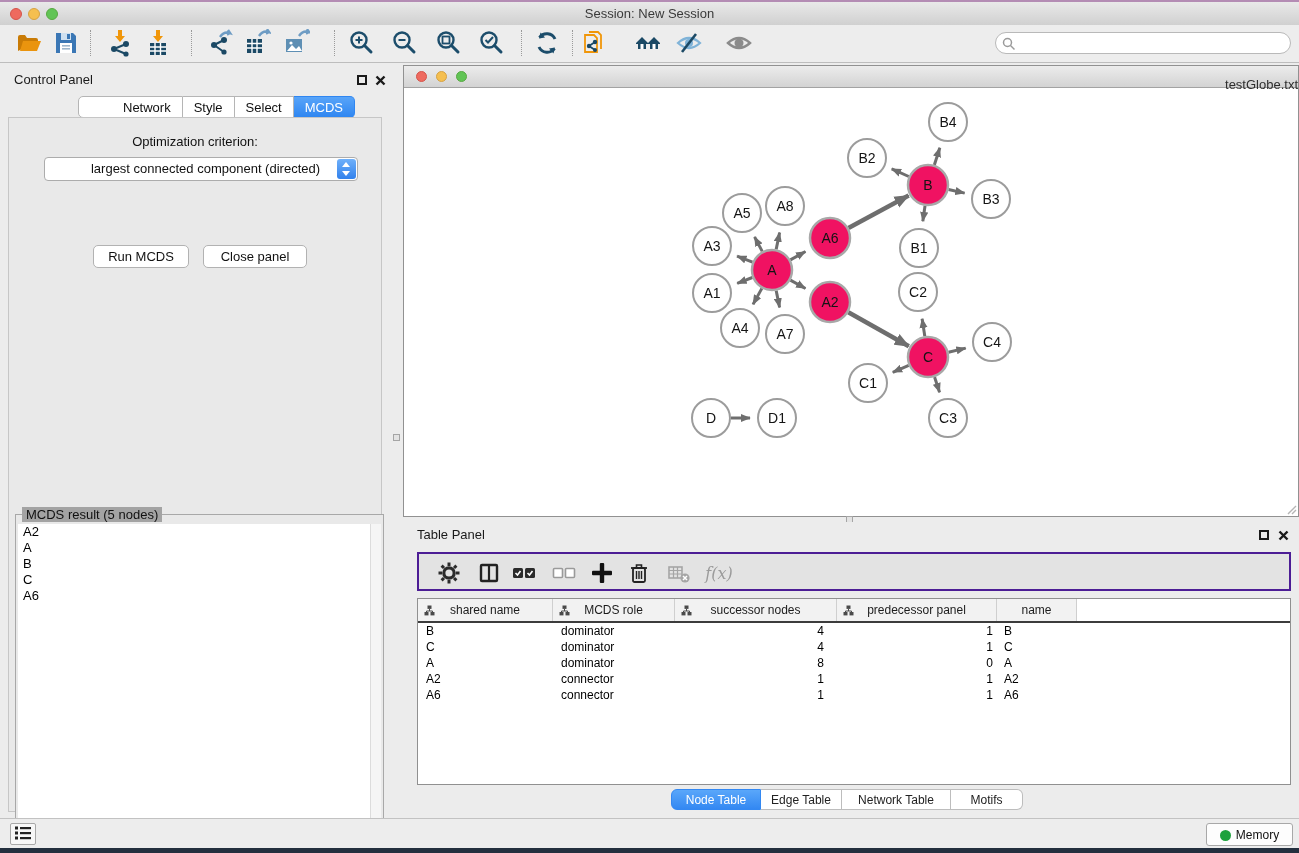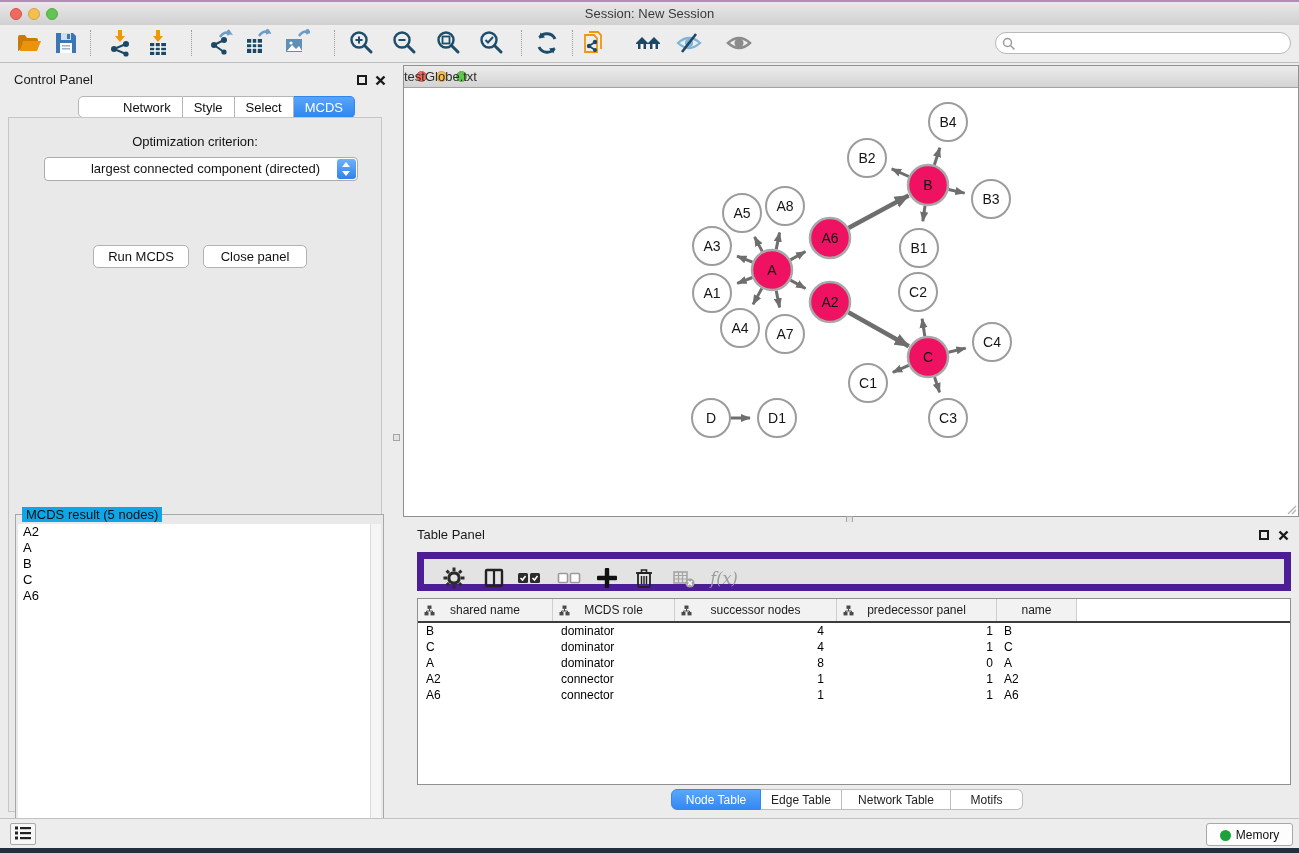--- a/index.html
+++ b/index.html
@@ -32,40 +32,40 @@
   .cp-content{position:absolute;left:8px;top:54px;width:374px;height:695px;background:#e9e9e9;border:1px solid #c6c6c6;box-sizing:border-box;}
   .opt-label{position:absolute;left:0;top:16px;width:100%;text-align:center;font-size:13px;color:#111;}
   .select{position:absolute;left:35px;top:39px;width:314px;height:24px;background:#fff;border:1px solid #acacac;border-radius:4px;box-sizing:border-box;cursor:pointer;text-align:center;}
   .select .val{display:block;line-height:22px;padding-left:9px;font-size:13px;color:#111;white-space:nowrap;overflow:hidden;}
   .stepper{position:absolute;right:1px;top:1px;width:19px;height:20px;border-radius:3px;background:linear-gradient(#6fb0fa,#3181ec);}
   .stepper i{position:absolute;left:5px;width:0;height:0;border-left:4.5px solid transparent;border-right:4.5px solid transparent;}
   .stepper .up{top:3px;border-bottom:5px solid #fff;}
   .stepper .dn{bottom:3px;border-top:5px solid #fff;}
   .btn{position:absolute;height:23px;background:#fff;border:1px solid #b2b2b2;border-radius:5px;font-size:13px;color:#111;cursor:pointer;font-family:"Liberation Sans",sans-serif;}
   .fieldset{position:absolute;left:6px;top:396px;width:369px;height:338px;border:1px solid #a8a8a8;background:#e9e9e9;box-sizing:border-box;}
-  .fieldset .legend{position:absolute;left:6px;top:-8px;background:#0ea5e9;padding:0 4px;font-size:13px;color:#111;}
+  .fieldset .legend{position:absolute;left:6px;top:-8px;background:#a3a3a3;padding:0 4px;font-size:13px;color:#111;}
   .result-list{position:absolute;left:2px;top:9px;width:352px;height:325px;background:#fff;overflow:hidden;}
   .result-item{font-size:13px;line-height:16px;padding-left:5px;color:#000;cursor:default;}
   .result-scroll{position:absolute;right:2px;top:9px;width:11px;height:325px;background:#f5f5f5;border-left:1px solid #dcdcdc;box-sizing:border-box;}
   
   .v-divider{position:absolute;left:390px;top:63px;width:13px;height:755px;background:#ececec;cursor:col-resize;}
   .h-divider{position:absolute;left:403px;top:517px;width:896px;height:5px;background:#ececec;cursor:row-resize;}
   .grip{position:absolute;width:7px;height:7px;background:#e3e3e3;border:1px solid #a5a5a5;box-sizing:border-box;}
   
   .net-window{position:absolute;left:403px;top:65px;width:896px;height:452px;border:1px solid #919191;background:#fff;box-sizing:border-box;}
   .net-titlebar{position:absolute;left:0;top:0;width:100%;height:22px;background:linear-gradient(#ececec,#d3d3d3);border-bottom:1px solid #a3a3a3;box-sizing:border-box;}
   .net-titlebar .nlight{position:absolute;top:5px;width:11px;height:11px;border-radius:50%;box-sizing:border-box;}
-  .net-titlebar .title{position:absolute;left:0;top:3px;width:100%;text-align:left;font-size:13px;color:#2e2e2e;}
+  .net-titlebar .title{position:absolute;left:0;top:11px;width:100%;text-align:right;font-size:13px;color:#2e2e2e;}
   #net-svg{position:absolute;left:0;top:22px;}
   #net-svg text{font-family:"Liberation Sans",sans-serif;font-size:14px;}
   .resize-grip{position:absolute;right:1px;bottom:1px;}
   
   .table-panel{position:absolute;left:403px;top:522px;width:896px;height:296px;background:#ececec;}
   .tp-title{position:absolute;left:14px;top:5px;font-size:13px;color:#1a1a1a;}
-  .tp-toolbar{position:absolute;left:14px;top:30px;width:874px;height:39px;background:#e3e3e3;border:7px solid #4c1d95;box-sizing:border-box;}
+  .tp-toolbar{position:absolute;left:14px;top:30px;width:874px;height:39px;background:#e3e3e3;border:2px solid #4c1d95;box-sizing:border-box;}
   .tpb{position:absolute;top:6px;width:26px;height:26px;background:none;border:none;padding:0;cursor:pointer;}
   .fx{font-family:"DejaVu Serif",serif;font-style:italic;font-size:16px;color:#9b9b9b;}
   .dtable{position:absolute;left:14px;top:76px;width:874px;height:187px;background:#fff;border:1px solid #909090;box-sizing:border-box;overflow:hidden;}
   .thead{display:flex;height:22px;border-bottom:2px solid #3c3c3c;}
   .th{position:relative;background:#f2f2f2;border-right:1px solid #cfcfcf;box-sizing:border-box;display:flex;align-items:center;justify-content:center;font-size:12px;color:#1c1c1c;cursor:pointer;}
   .th svg{position:absolute;left:6px;top:6px;}
   .trow{display:flex;height:16px;align-items:center;cursor:default;}
   .td{box-sizing:border-box;font-size:12px;color:#000;white-space:nowrap;overflow:hidden;}
   .c0{width:135px;padding-left:8px;}
   .c1{width:122px;padding-left:8px;}

